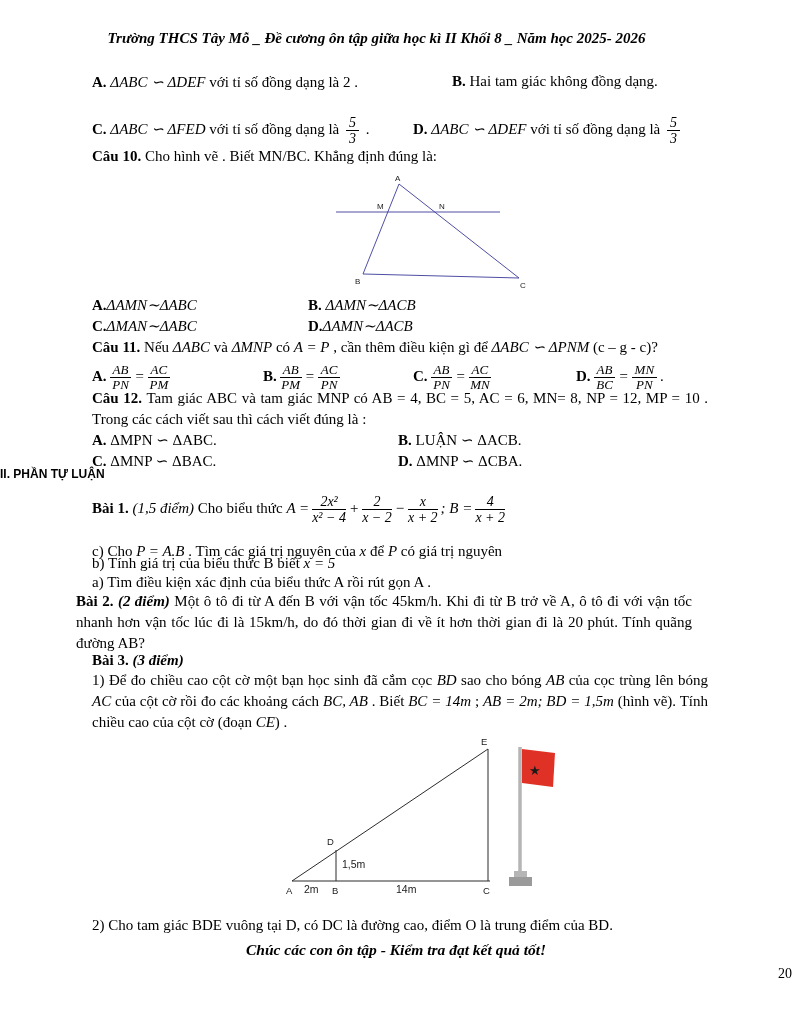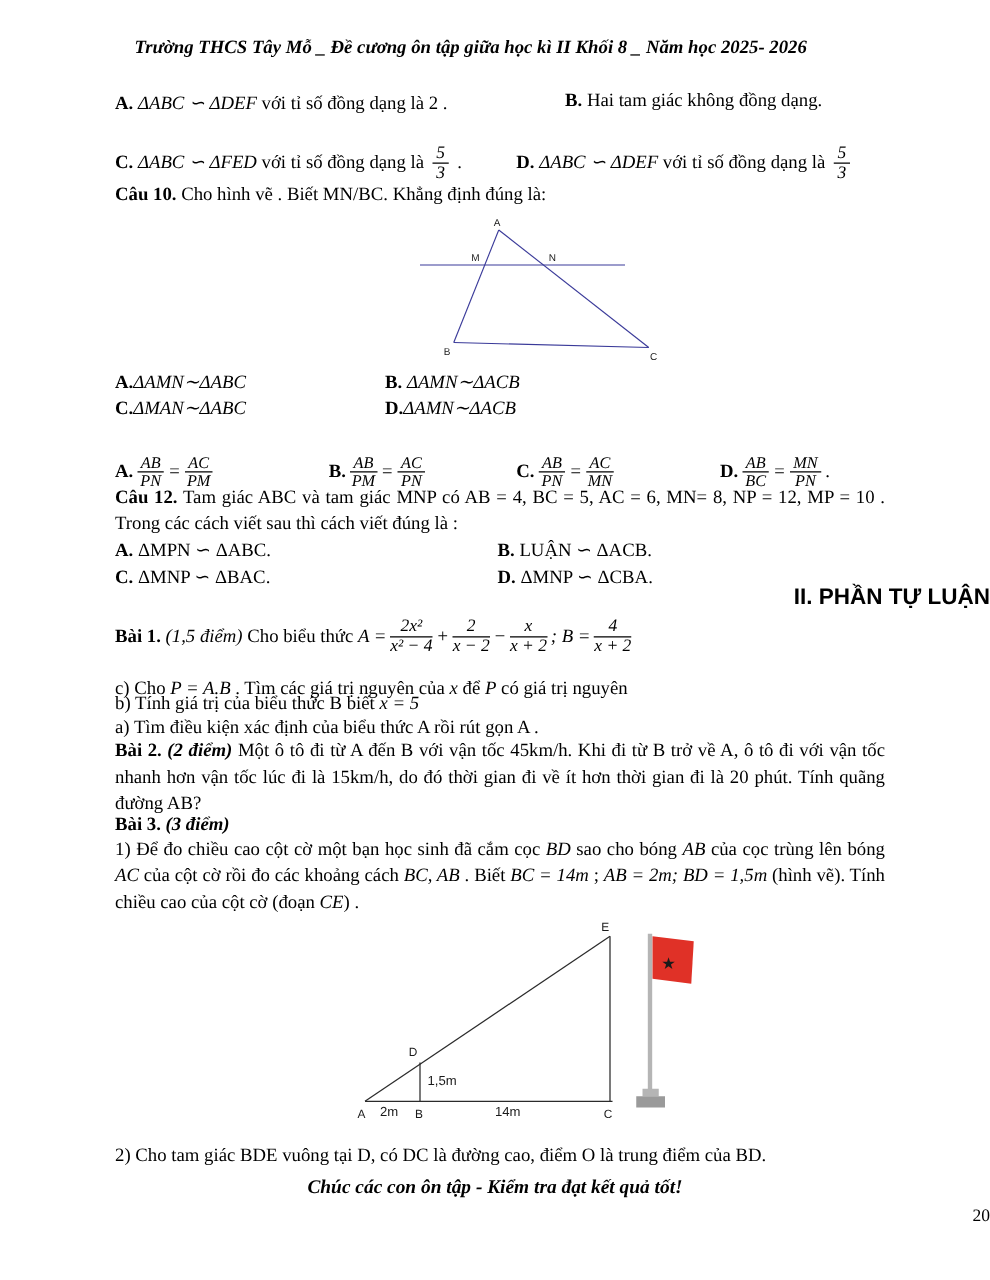--- a/index.html
+++ b/index.html
@@ -4,21 +4,21 @@
 <style>
   html,body{margin:0;padding:0;background:#fff;}
   .page{position:relative;width:792px;height:1024px;background:#fff;font-family:"Liberation Serif",serif;font-size:15px;color:#000;overflow:hidden;}
   .abs{position:absolute;}
   .nw{white-space:nowrap;}
   .b{font-weight:bold;}
   .i{font-style:italic;}
   .bi{font-weight:bold;font-style:italic;}
   .math{font-style:italic;}
   .hdr{width:753px;text-align:center;font-weight:bold;font-style:italic;font-size:15px;}
-  .sect{width:792px;text-align:right;font-family:"Liberation Sans",sans-serif;font-weight:bold;font-size:18px;}
+  .sect{width:792px;text-align:left;font-family:"Liberation Sans",sans-serif;font-weight:bold;font-size:12px;}
   .para{width:616px;line-height:21px;text-align:justify;}
   .frac{display:inline-block;vertical-align:middle;text-align:center;font-style:italic;line-height:1.1;margin:0 3px;}
   .frac .num{display:block;border-bottom:1px solid #000;padding:0 3px;}
   .frac .den{display:block;}
   .f13{font-size:13px;}
   .f14{font-size:14px;}
   .ftr{width:792px;text-align:center;font-weight:bold;font-style:italic;font-size:15.5px;}
   .pgn{width:792px;text-align:center;font-size:14px;}
   svg text{font-family:"Liberation Sans",sans-serif;fill:#1a1a1a;}
   .flbl1{font-size:8px;}
@@ -53,20 +53,21 @@
     <text class="flbl1" x="106" y="37">N</text>
     <text class="flbl1" x="22" y="112">B</text>
     <text class="flbl1" x="187" y="116">C</text>
   </svg>
 
   <div class="abs nw" style="left:92px;top:296px;"><span class="b">A.</span><span class="math">ΔAMN∼ΔABC</span></div>
   <div class="abs nw" style="left:308px;top:296px;"><span class="b">B.</span><span class="math"> ΔAMN∼ΔACB</span></div>
   <div class="abs nw" style="left:92px;top:317px;"><span class="b">C.</span><span class="math">ΔMAN∼ΔABC</span></div>
   <div class="abs nw" style="left:308px;top:317px;"><span class="b">D.</span><span class="math">ΔAMN∼ΔACB</span></div>
 
+  <div class="abs nw" style="left:92px;top:338px;"><span class="b">Câu 11.</span><span> Nếu </span><span class="math">ΔABC</span><span> và </span><span class="math">ΔMNP</span><span> có </span><span class="math">A = P</span><span> , cần thêm điều kiện gì để </span><span class="math">ΔABC ∽ ΔPNM</span><span> (c – g - c)?</span></div>
 
   <div class="abs nw" style="left:92px;top:363px;"><span class="b">A.</span><span class="frac f13"><span class="num">AB</span><span class="den">PN</span></span><span class="math">=</span><span class="frac f13"><span class="num">AC</span><span class="den">PM</span></span></div>
   <div class="abs nw" style="left:263px;top:363px;"><span class="b">B.</span><span class="frac f13"><span class="num">AB</span><span class="den">PM</span></span><span class="math">=</span><span class="frac f13"><span class="num">AC</span><span class="den">PN</span></span></div>
   <div class="abs nw" style="left:413px;top:363px;"><span class="b">C.</span><span class="frac f13"><span class="num">AB</span><span class="den">PN</span></span><span class="math">=</span><span class="frac f13"><span class="num">AC</span><span class="den">MN</span></span></div>
   <div class="abs nw" style="left:576px;top:363px;"><span class="b">D.</span><span class="frac f13"><span class="num">AB</span><span class="den">BC</span></span><span class="math">=</span><span class="frac f13"><span class="num">MN</span><span class="den">PN</span></span><span>.</span></div>
 
   <div class="abs para" style="left:92px;top:388px;"><span class="b">Câu 12.</span><span> Tam giác ABC  và tam giác MNP có AB = 4, BC = 5, AC = 6, MN= 8, NP = 12, MP = 10 . Trong các cách viết sau thì cách viết đúng là :</span></div>
 
   <div class="abs nw" style="left:92px;top:431px;"><span class="b">A.</span><span> ΔMPN ∽ ΔABC.</span></div>
   <div class="abs nw" style="left:398px;top:431px;"><span class="b">B.</span><span> LUẬN ∽ ΔACB.</span></div>
@@ -74,21 +75,21 @@
   <div class="abs nw" style="left:398px;top:452px;"><span class="b">D.</span><span> ΔMNP ∽ ΔCBA.</span></div>
 
   <div class="abs sect" style="left:0;top:467px;">II. PHẦN TỰ LUẬN</div>
 
   <div class="abs nw" style="left:92px;top:494px;"><span class="b">Bài 1.</span><span class="i"> (1,5 điểm)</span><span>  Cho biểu thức </span><span class="math">A =</span><span class="frac f14"><span class="num">2x²</span><span class="den">x² − 4</span></span><span class="math">+</span><span class="frac f14"><span class="num">2</span><span class="den">x − 2</span></span><span class="math">−</span><span class="frac f14"><span class="num">x</span><span class="den">x + 2</span></span><span class="math">;  B =</span><span class="frac f14"><span class="num">4</span><span class="den">x + 2</span></span></div>
 
   <div class="abs nw" style="left:92px;top:534px;margin-top:40px;">a) Tìm điều kiện xác định của biểu thức A rồi rút gọn A .</div>
   <div class="abs nw" style="left:92px;top:555px;"><span>b) Tính giá trị của biểu thức B biết </span><span class="math">x = 5</span></div>
   <div class="abs nw" style="left:92px;top:543px;"><span>c) Cho </span><span class="math">P = A.B</span><span> . Tìm các giá trị nguyên của </span><span class="math">x</span><span> để </span><span class="math">P</span><span> có giá trị nguyên</span></div>
 
-  <div class="abs para" style="left:92px;top:591px;"><span class="b">Bài 2.</span><span class="bi"> (2 điểm)</span><span> Một ô tô đi từ A đến B với vận tốc 45km/h. Khi đi từ B trở về A, ô tô đi với vận tốc nhanh hơn vận tốc lúc đi là 15km/h, do đó thời gian đi về ít hơn thời gian đi là 20 phút. Tính quãng đường AB?</span></div>
+  <div class="abs para" style="left:76px;top:591px;"><span class="b">Bài 2.</span><span class="bi"> (2 điểm)</span><span> Một ô tô đi từ A đến B với vận tốc 45km/h. Khi đi từ B trở về A, ô tô đi với vận tốc nhanh hơn vận tốc lúc đi là 15km/h, do đó thời gian đi về ít hơn thời gian đi là 20 phút. Tính quãng đường AB?</span></div>
 
   <div class="abs nw" style="left:92px;top:652px;"><span class="b">Bài 3.</span><span class="bi"> (3 điểm)</span></div>
 
   <div class="abs para" style="left:92px;top:670px;"><span>1) Để đo chiều cao cột cờ một bạn học sinh đã cắm cọc </span><span class="math">BD</span><span> sao cho bóng </span><span class="math">AB</span><span> của cọc trùng lên bóng </span><span class="math">AC</span><span> của cột cờ rồi đo các khoảng cách </span><span class="math">BC, AB</span><span> . Biết </span><span class="math">BC = 14m</span><span> ; </span><span class="math">AB = 2m; BD = 1,5m</span><span> (hình vẽ). Tính chiều cao của cột cờ (đoạn </span><span class="math">CE</span><span>) .</span></div>
 
   <svg class="abs" style="left:278px;top:733px;" width="285" height="175">
     <line class="w1" x1="14" y1="148" x2="212" y2="148" stroke="#2b2b2b"></line>
     <line class="w1" x1="14" y1="148" x2="210" y2="16" stroke="#2b2b2b"></line>
     <line class="w1" x1="210" y1="148" x2="210" y2="16" stroke="#2b2b2b"></line>
     <line class="w1" x1="58" y1="148" x2="58" y2="117" stroke="#2b2b2b"></line>

